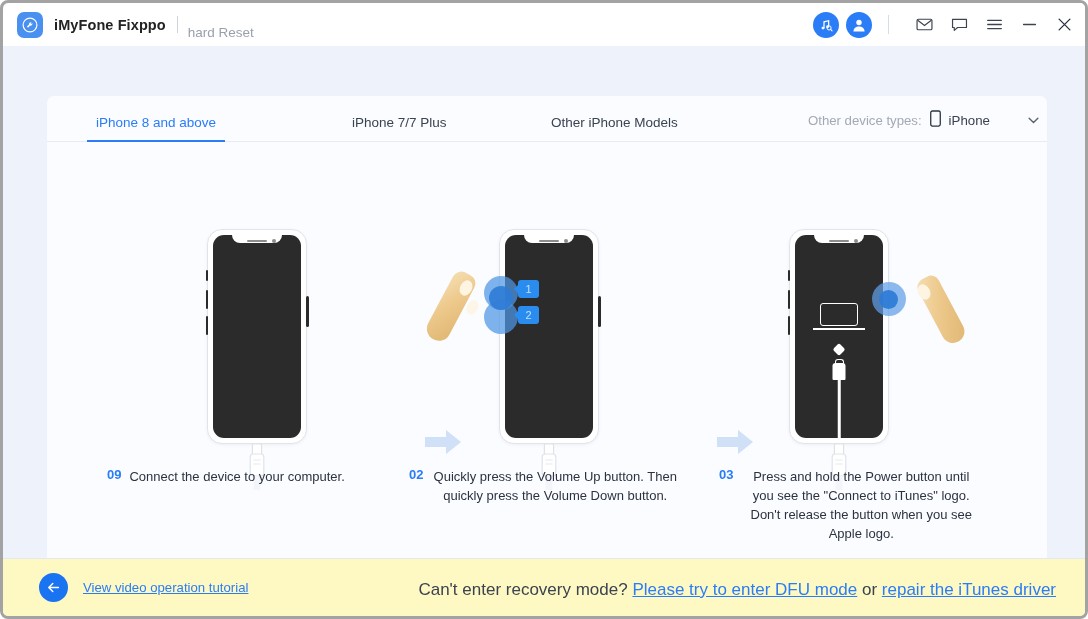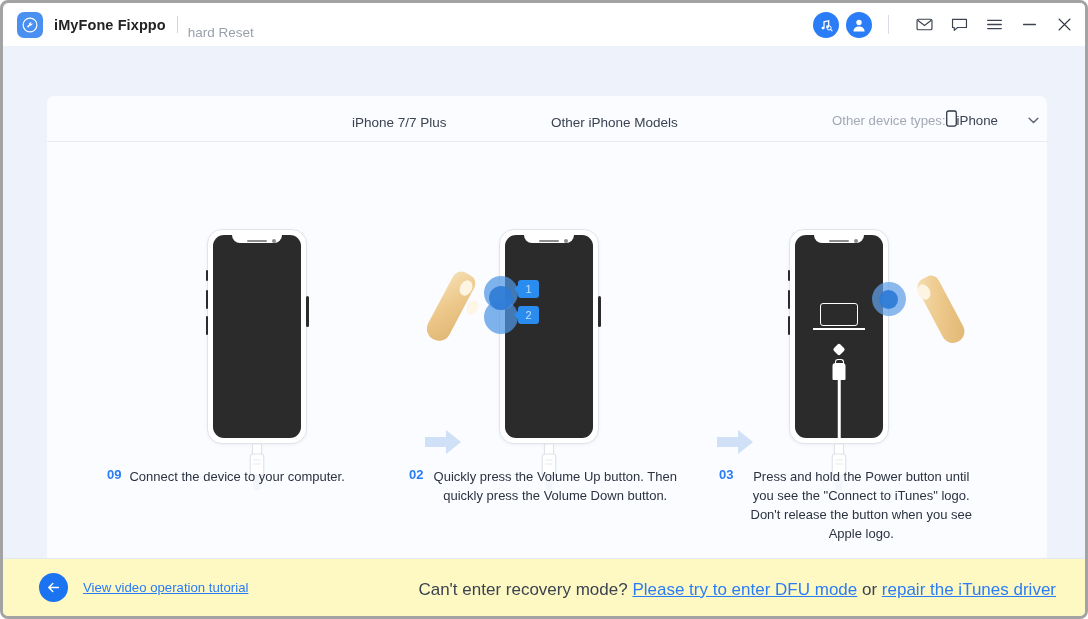--- a/index.html
+++ b/index.html
@@ -88,21 +88,21 @@
   .tab.active { color: #2a7cf7; }
   .tab.active::after {
     content: ""; position: absolute; left: -9px; right: -9px; bottom: -1px;
     height: 2px; background: #2a7cf7;
   }
   #tab0 { left: 49px; }
   #tab1 { left: 305px; }
   #tab2 { left: 504px; }
   .devsel {
     position: absolute; right: 8px; bottom: 10px;
-    display: flex; align-items: center;  margin-left: 32px;
+    display: flex; align-items: center; gap: 8px; margin-left: 32px;
   }
   .devsel-label { font-size: 13.2px; color: #a3a9b4; }
   .devsel-value { font-size: 13.3px; color: #3b4250; }
   .chev { margin-left: 30px; color: #5b6270; font-size: 9px; }
 
   
   .steps { position: relative; height: 420px; }
   .phone-wrap { position: absolute; top: 87px; }
   #pw0 { left: 160px; }
   #pw1 { left: 452px; }
@@ -315,20 +315,21 @@
       <svg width="19" height="19" viewBox="0 0 24 24">
         <path d="M5.2 5.2l13.6 13.6M18.8 5.2L5.2 18.8" stroke="#2c3340" stroke-width="1.7" stroke-linecap="round"></path>
       </svg>
     </div>
   </div>
 
 
   <div class="panel">
 
     <div class="tabs">
+      <div class="tab active" id="tab0">iPhone 8 and above</div>
       <div class="tab" id="tab1">iPhone 7/7 Plus</div>
       <div class="tab" id="tab2">Other iPhone Models</div>
 
       <div class="devsel">
         <span class="devsel-label">Other device types:</span>
         <span>
           <svg width="11" height="17" viewBox="0 0 12 18">
             <rect x="0.8" y="0.8" width="10.4" height="16.4" rx="1.8" fill="none" stroke="#2c3340" stroke-width="1.4"></rect>
           </svg>
         </span>

